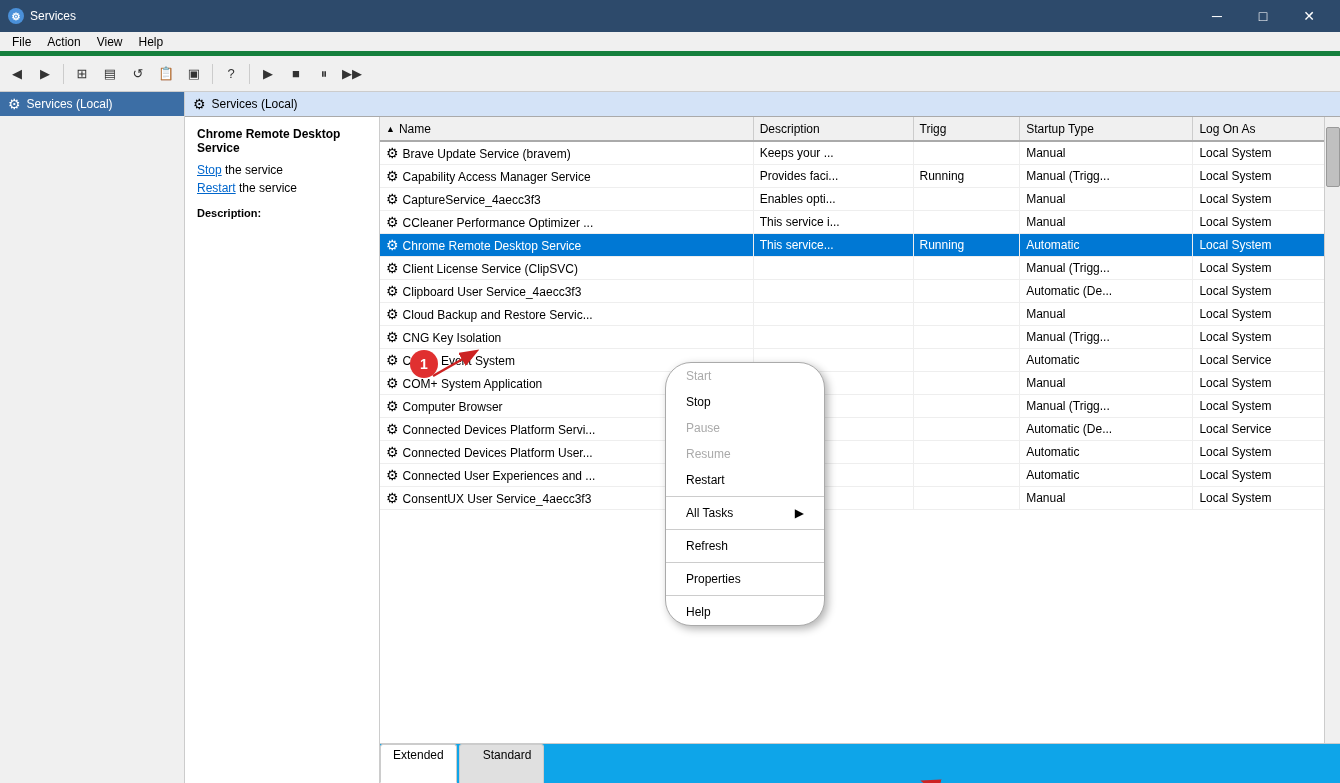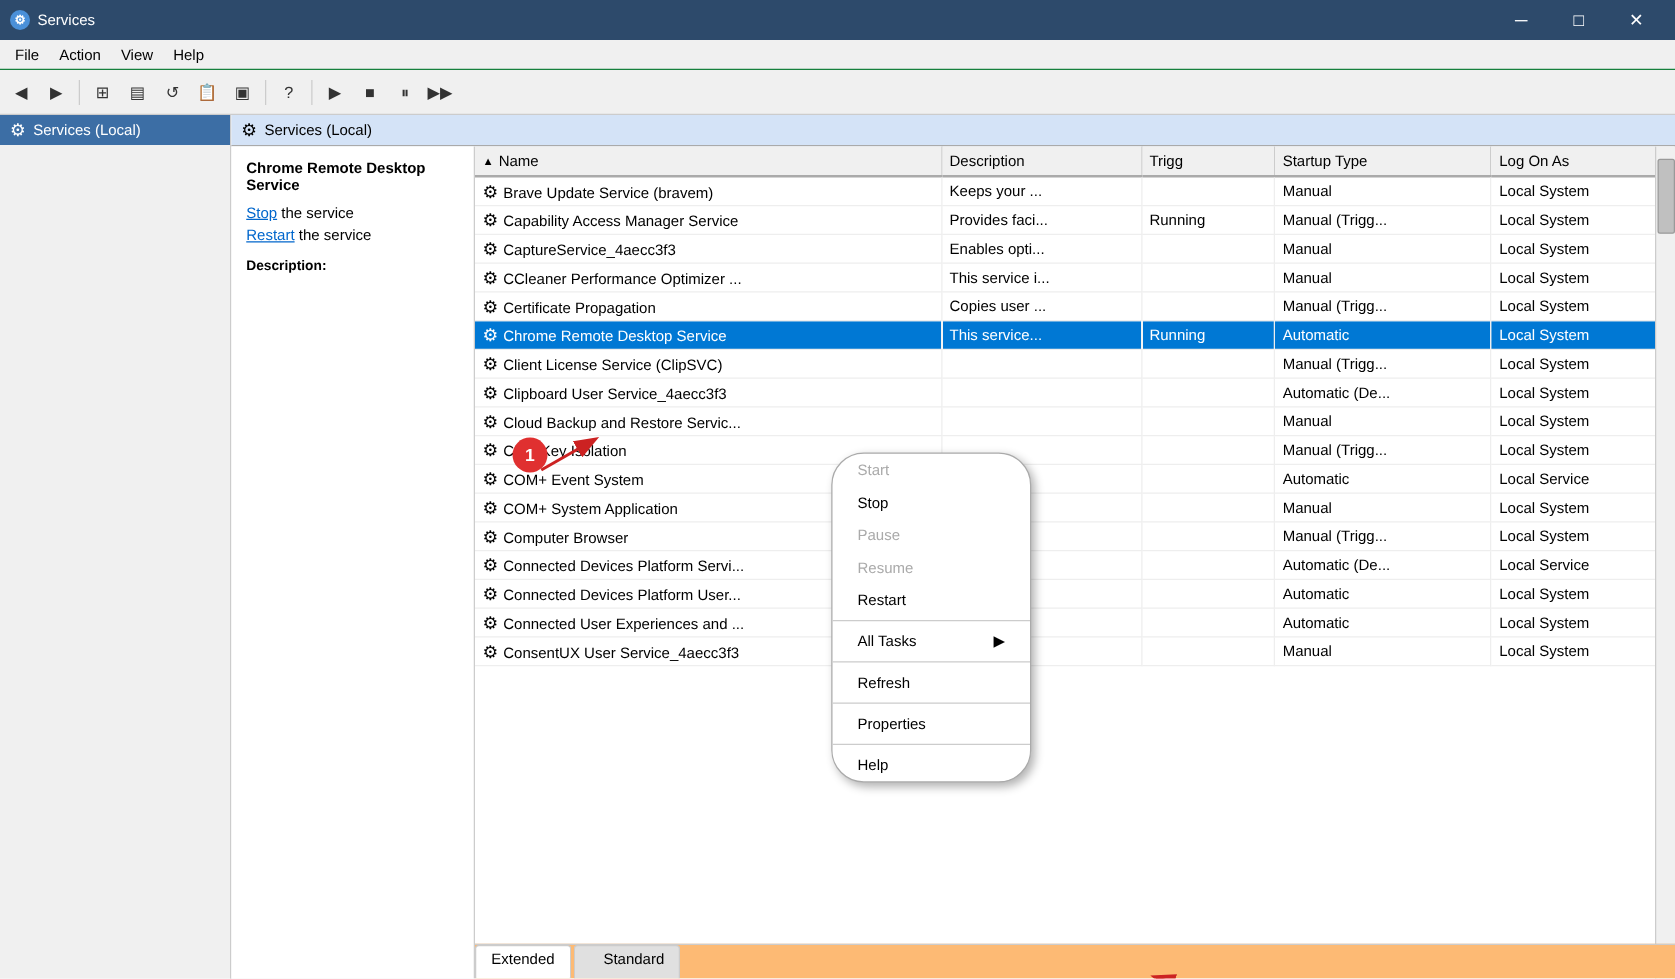--- a/index.html
+++ b/index.html
@@ -20,21 +20,21 @@
     .title-bar-controls { display: flex; gap: 0; }
     .title-bar-btn { width: 46px; height: 32px; display: flex; align-items: center; justify-content: center; cursor: pointer; font-size: 14px; color: white; }
 
     
     .menu-bar {
       background: #f0f0f0;
       height: 24px;
       display: flex;
       align-items: center;
       padding: 0 4px;
-      border-bottom: 1px solid #15803d;
+      border-bottom: 5px solid #15803d;
     }
     .menu-item { padding: 2px 8px; cursor: pointer; font-size: 12px; }
 
     
     .toolbar {
       background: #f0f0f0;
       height: 36px;
       display: flex;
       align-items: center;
       padding: 0 4px;
@@ -174,22 +174,22 @@
       justify-content: space-between;
       align-items: center;
     }
     .context-menu-item.disabled { color: #aaa; cursor: default; }
     .context-menu-sep { height: 1px; background: #ccc; margin: 3px 0; }
 
     
     .tab-bar {
       display: flex;
       border-top: 1px solid #ccc;
-      background: #fdba74;
-      height: 28px;
+      background: #0ea5e9;
+      height: 40px;
     }
     .tab {
       padding: 3px 12px;
       border: 1px solid #ccc;
       border-bottom: none;
       cursor: pointer;
       background: white;
       font-size: 12px;
       margin-right: 2px;
       border-radius: 3px 3px 0 0;
@@ -355,27 +355,20 @@
                     <td>Manual</td>
                     <td>Local System</td>
                   </tr>
                   <tr>
                     <td><span style="font-size:14px;margin-right:4px;">⚙</span>CCleaner Performance Optimizer ...</td>
                     <td>This service i...</td>
                     <td></td>
                     <td>Manual</td>
                     <td>Local System</td>
                   </tr>
-                  <tr>
-                    <td><span style="font-size:14px;margin-right:4px;">⚙</span>Certificate Propagation</td>
-                    <td>Copies user ...</td>
-                    <td></td>
-                    <td>Manual (Trigg...</td>
-                    <td>Local System</td>
-                  </tr>
                   <tr class="selected">
                     <td><span style="font-size:14px;margin-right:4px;">⚙</span>Chrome Remote Desktop Service</td>
                     <td>This service...</td>
                     <td>Running</td>
                     <td>Automatic</td>
                     <td>Local System</td>
                   </tr>
                   <tr>
                     <td><span style="font-size:14px;margin-right:4px;">⚙</span>Client License Service (ClipSVC)</td>
                     <td></td>

